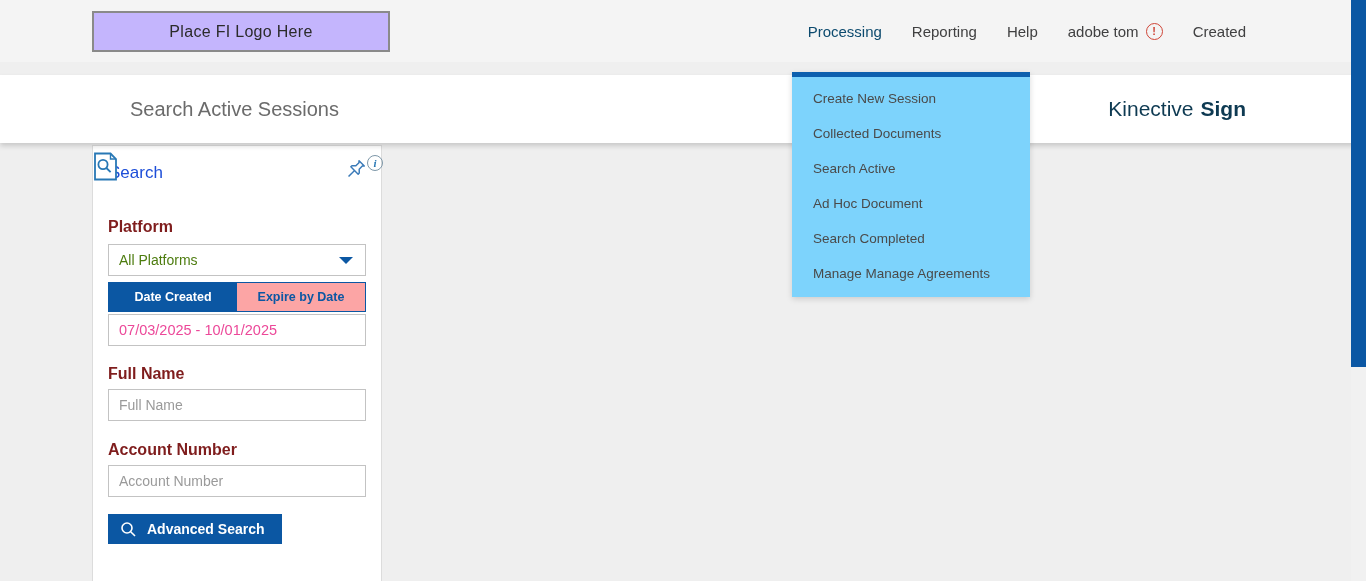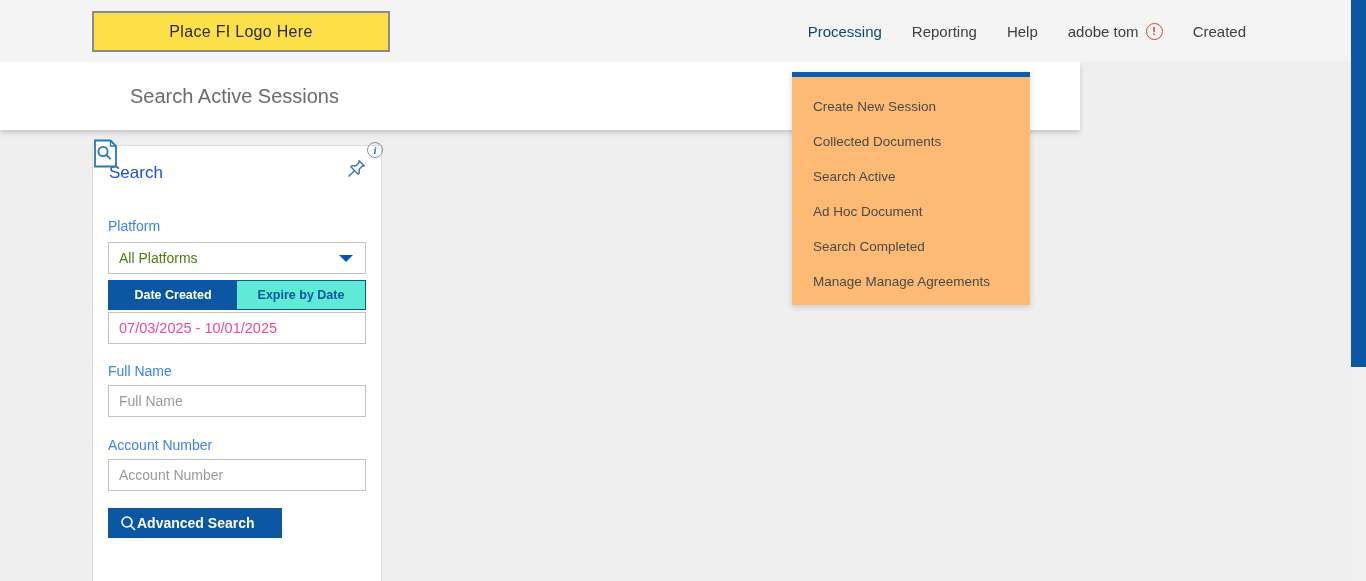--- a/index.html
+++ b/index.html
@@ -3,92 +3,92 @@
 <meta charset="utf-8">
 <style>
   * { margin:0; padding:0; box-sizing:border-box; }
   html,body { width:1366px; height:581px; overflow:hidden;
     font-family:"Liberation Sans", sans-serif; background:var(--content-bg,#efefef); }
 
   
   .topbar { position:absolute; left:0; top:0; width:1366px; height:62px;
     background:var(--topbar-bg,#f4f4f4); z-index:20; }
   .logo-box { position:absolute; left:92px; top:11px; width:298px; height:41px;
-    border:2px solid #8a8a8a; background:#fde047; display:flex; align-items:center;
+    border:2px solid #8a8a8a; background:#c4b5fd; display:flex; align-items:center;
     justify-content:center; font-size:16px; color:#2b2b2b; letter-spacing:.3px; }
   .nav { position:absolute; right:120px; top:0; height:62px; display:flex;
     align-items:center; gap:30px; }
   .nav-item { font-size:15px; color:#404041; cursor:pointer; display:flex;
     align-items:center; gap:7px; }
   .nav-item.active { color:#0c4a6e; }
   .warn-icon { width:17px; height:17px; border:1.6px solid var(--warning-red,#cf4436);
     border-radius:50%; color:var(--warning-red,#cf4436); font-weight:bold; font-size:11px;
     display:flex; align-items:center; justify-content:center; line-height:1; }
 
   
-  .whitebar { position:absolute; left:0; top:62px; width:1080px; height:68px;
+  .whitebar { position:absolute; left:0; top:75px; width:1366px; height:68px;
     background:#ffffff; box-shadow:0 3px 5px rgba(0,0,0,.16); z-index:25;
     display:flex; align-items:center; }
   .doc-icon { position:absolute; left:93px; top:77px; }
   .page-title { position:absolute; left:130px; top:0; height:68px; display:flex;
     align-items:center; font-size:20px; color:#6b6b6b; }
   .info-icon { position:absolute; left:367px; top:80px; width:16px; height:16px;
     border:1px solid #7d97a8; border-radius:50%; display:flex; align-items:center;
     justify-content:center; font:italic bold 11px "Liberation Serif", serif;
     color:var(--icon-blue,#2878b5); cursor:pointer; }
   .brand { position:absolute; right:120px; top:0; height:68px; display:flex;
     align-items:center; gap:7px; font-size:21px; color:var(--brand-navy,#0e3a52); }
   .brand .product { font-weight:bold; }
 
   
   .dropdown { position:absolute; left:792px; top:72px; width:238px;
-    background:#fdba74; border-top:5px solid var(--menu-bar-blue,#0c5fae);
-    box-shadow:0 2px 6px rgba(0,0,0,.15); z-index:40; padding:12px 0 6px 0; }
+    background:#7dd3fc; border-top:5px solid var(--menu-bar-blue,#0c5fae);
+    box-shadow:0 2px 6px rgba(0,0,0,.15); z-index:40; padding:4px 0 6px 0; }
   .menu-item { height:35px; display:flex; align-items:center; padding-left:21px;
     font-size:13.5px; color:#4a4a4a; cursor:pointer; }
 
   
   .scrollbar { position:absolute; right:0; top:0; width:15px; height:581px;
     background:#f1f1f1; z-index:60; }
   .scroll-thumb { position:absolute; left:0; top:0; width:15px; height:367px;
     background:var(--accent-blue,#0b57a3); }
 
   
   .card { position:absolute; left:92px; top:145px; width:290px; height:460px;
     background:#ffffff; border:1px solid #dcdcdc; z-index:10; padding:17px 15px 0 15px; }
   .card-header { display:flex; justify-content:space-between; align-items:flex-start; }
   .card-title { font-size:17px; color:#1d4ed8; padding-left:1px; }
   .pin-btn { cursor:pointer; margin-top:-6px; margin-right:-2px; }
 
-  .field-label { margin-top:30px; font-size:14px; font-weight:normal; color:#3b82f6; }
+  .field-label { margin-top:30px; font-size:16px; font-weight:bold; color:#7f1d1d; }
   .field-label.tight { margin-top:12px; }
   .field-label.mid { margin-top:19px; }
   .field-label.wide { margin-top:20px; }
 
   .select { margin-top:8px; height:32px; border:1px solid #c3c3c3; background:#fff;
     display:flex; align-items:center; padding:0 12px 0 10px; cursor:pointer; }
   .select-value { flex:1; font-size:14px; color:#4d7c0f; }
   .caret { width:0; height:0; border-left:7px solid transparent;
     border-right:7px solid transparent; border-top:7px solid var(--accent-blue,#0b57a3); }
 
   .toggle { margin-top:6px; height:30px; display:flex;
-    border:1px solid var(--accent-blue,#0b57a3); background:#5eead4; }
+    border:1px solid var(--accent-blue,#0b57a3); background:#fca5a5; }
   .toggle-tab { flex:1; display:flex; align-items:center; justify-content:center;
     font-size:12.5px; font-weight:bold; color:var(--accent-blue,#0b57a3); cursor:pointer; }
   .toggle-tab.active { background:var(--accent-blue,#0b57a3); color:#fff; }
 
   .text-input { margin-top:6px; width:100%; height:32px; border:1px solid #c3c3c3;
     background:#fff; padding:0 10px; font-size:14px; color:#ec4899;
     font-family:"Liberation Sans", sans-serif; outline:none; }
   .text-input::placeholder { color:#9a9a9a; opacity:1; }
   .date-input { margin-top:2px; font-size:14.5px; }
 
   .adv-btn { margin-top:17px; width:174px; height:30px;
     background:var(--accent-blue,#0b57a3); border:none; color:#fff; font-weight:bold;
-    font-size:14px; display:flex; align-items:center; gap:0; padding:0 0 0 12px;
+    font-size:14px; display:flex; align-items:center; gap:10px; padding:0 0 0 12px;
     cursor:pointer; font-family:"Liberation Sans", sans-serif; }
 </style>
 </head>
 <body>
 
 <div class="topbar">
   <div class="logo-box">
     <span>Place FI Logo Here</span>
   </div>
   <div class="nav">
@@ -115,20 +115,24 @@
   <span class="doc-icon">
     <svg width="25" height="29" viewBox="0 0 25 29">
       <path d="M2 1.5 h15.5 l5.5 5.5 v20.5 h-21 z" fill="#fff" stroke="#2878b5" stroke-width="1.8"></path>
       <path d="M17.5 1.5 v5.5 h5.5" fill="none" stroke="#2878b5" stroke-width="1.4"></path>
       <circle cx="10" cy="12.5" r="4.6" fill="none" stroke="#2878b5" stroke-width="1.8"></circle>
       <line x1="13.4" y1="16" x2="17.6" y2="20.2" stroke="#2878b5" stroke-width="1.8"></line>
     </svg>
   </span>
   <span class="page-title">Search Active Sessions</span>
   <span class="info-icon">i</span>
+  <span class="brand">
+    <span>Kinective</span>
+    <span class="product">Sign</span>
+  </span>
 </div>
 
 <div class="dropdown">
   <div class="menu-item">Create New Session</div>
   <div class="menu-item">Collected Documents</div>
   <div class="menu-item">Search Active</div>
   <div class="menu-item">Ad Hoc Document</div>
   <div class="menu-item">Search Completed</div>
   <div class="menu-item">Manage Manage Agreements</div>
 </div>

